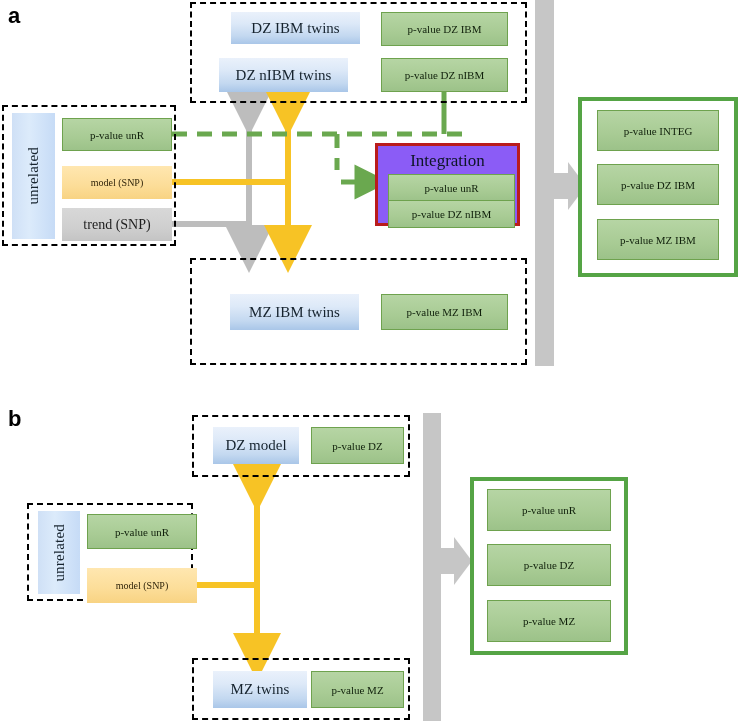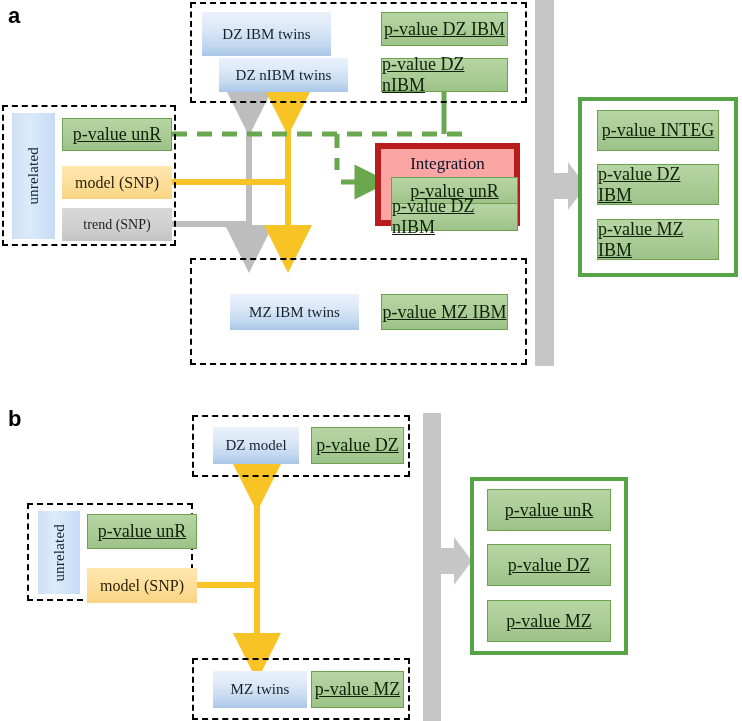--- a/index.html
+++ b/index.html
@@ -19,47 +19,47 @@
   .blue-box{
     background:linear-gradient(180deg,#eaf1fb 0%,#dde9f8 35%,#c3d8f0 75%,#a9c6e8 100%);
     display:flex;align-items:center;justify-content:center;
     font-size:15px;color:#16232e;
   }
   
   .green-box{
     background:linear-gradient(180deg,#b6d5a4 0%,#a8cb94 60%,#9cc289 100%);
     border:1px solid #6ea24e;
     display:flex;align-items:center;justify-content:center;
-    font-size:18px;color:#11210c;text-decoration:underline;
+    font-size:11px;color:#11210c;
   }
   
   .yellow-box{
     background:linear-gradient(180deg,#ffe7b0 0%,#fcdd98 60%,#f8d383 100%);
     display:flex;align-items:center;justify-content:center;
-    font-size:16px;color:#2a1f06;
+    font-size:10px;color:#2a1f06;
   }
   
   .gray-box{
     background:linear-gradient(180deg,#d8d8d8 0%,#cfcfcf 60%,#c4c4c4 100%);
     display:flex;align-items:center;justify-content:center;
     font-size:14px;color:#1d1d1d;font-family:Liberation Serif, serif;
   }
   
   .unrelated-strip{
     background:linear-gradient(90deg,#cfe0f6 0%,#dcebfb 40%,#c6dbf6 100%);
     display:flex;align-items:center;justify-content:center;
   }
   .unrelated-strip span{
     writing-mode:vertical-rl;transform:rotate(180deg);
     font-size:15px;color:#16232e;letter-spacing:.2px;
   }
 
   
   .integration-box{
-    background:#fca5a5;border:6px solid #b91c1c;
+    background:#8b5cf6;border:3px solid #b91c1c;
   }
   .integration-title{
     text-align:center;font-size:17px;color:#0d1526;line-height:24px;
   }
 
   
   .result-frame{border:4px solid #55a445;background:#ffffff;}
 
   
   .gray-pipe{background:#c6c6c6;}
@@ -113,21 +113,21 @@
     <g>
       <path d="M440,548 L454,548 L454,537 L472,561 L454,585 L454,574 L440,574 Z" fill="#c6c6c6"></path>
     </g>
   </svg>
 
   <div class="abs panel-letter" style="left:8px;top:3px;">a</div>
 
   <div class="abs gray-pipe" style="left:535px;top:0px;width:19px;height:366px;"></div>
 
   <div class="abs dashed-box" style="left:190px;top:2px;width:337px;height:101px;"></div>
-  <div class="abs blue-box" style="left:202px;top:12px;width:129px;height:44px;text-align:center;">DZ  IBM twins</div>
+  <div class="abs blue-box" style="left:231px;top:12px;width:129px;height:32px;text-align:center;">DZ  IBM twins</div>
   <div class="abs blue-box" style="left:219px;top:58px;width:129px;height:34px;">DZ nIBM twins</div>
   <div class="abs green-box" style="left:381px;top:12px;width:127px;height:34px;">p-value DZ IBM</div>
   <div class="abs green-box" style="left:381px;top:58px;width:127px;height:34px;">p-value DZ nIBM</div>
 
   <div class="abs dashed-box" style="left:190px;top:258px;width:337px;height:107px;"></div>
   <div class="abs blue-box" style="left:219px;top:294px;width:129px;height:36px;margin-left:11px;">MZ  IBM twins</div>
   <div class="abs green-box" style="left:381px;top:294px;width:127px;height:36px;">p-value MZ IBM</div>
 
   <div class="abs dashed-box" style="left:2px;top:105px;width:174px;height:141px;"></div>
   <div class="abs unrelated-strip" style="left:12px;top:113px;width:43px;height:126px;">

